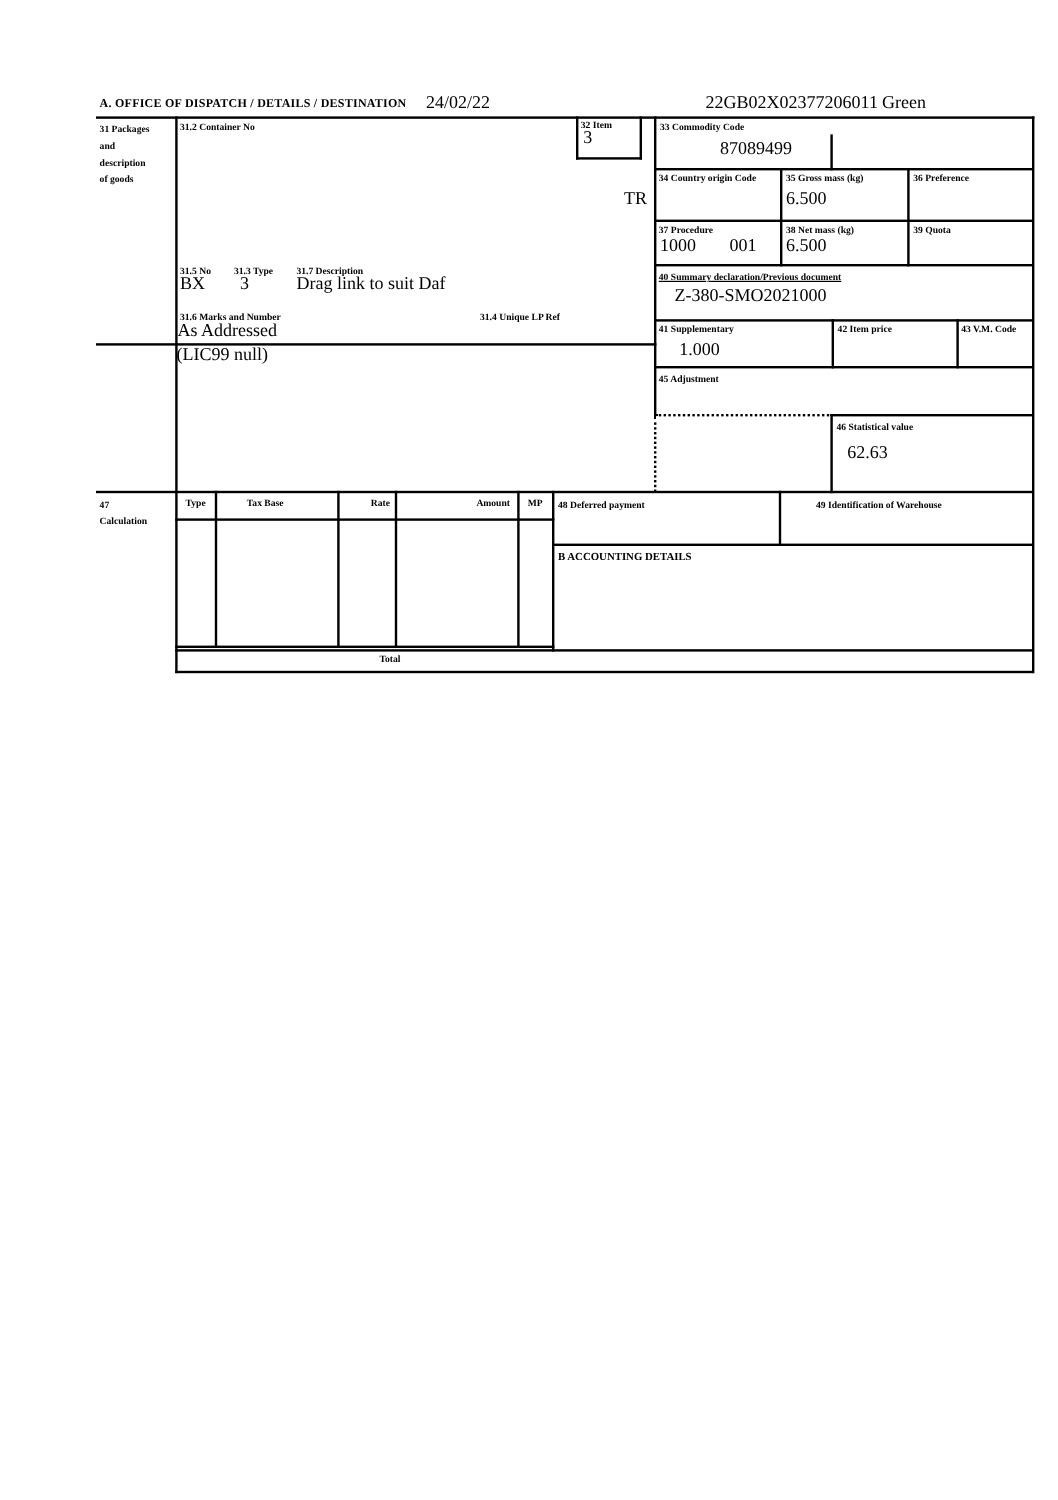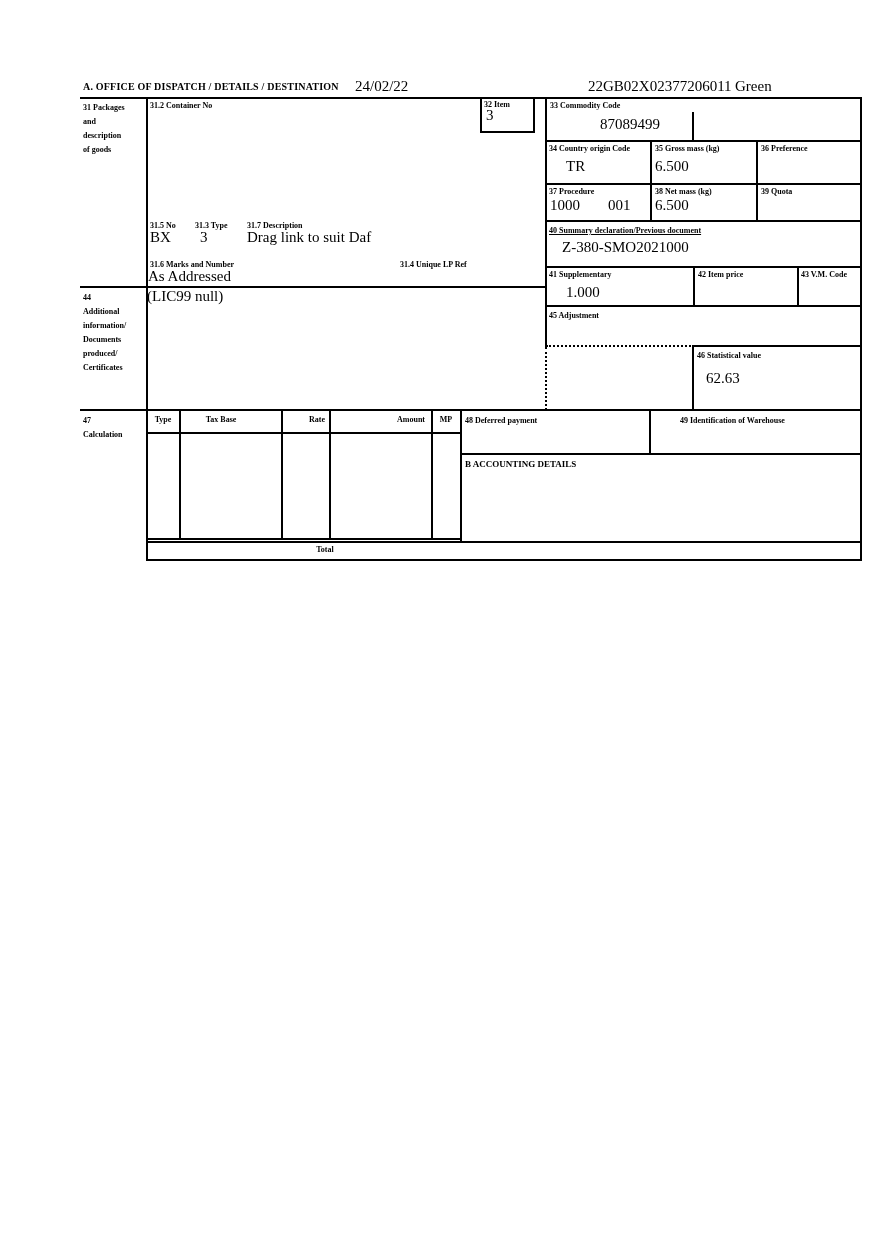--- a/index.html
+++ b/index.html
@@ -63,28 +63,20 @@
   <div class="vl" style="left:281px;top:409px;height:131px;"></div>
   <div class="vl" style="left:329px;top:409px;height:131px;"></div>
   <div class="vl" style="left:431px;top:409px;height:131px;"></div>
 
   <div class="llines" style="left:83px;top:101px;width:60px;">
     <div>31 Packages</div>
     <div>and</div>
     <div>description</div>
     <div>of goods</div>
   </div>
-  <div class="llines" style="left:83px;top:291px;width:62px;">
-    <div>44</div>
-    <div>Additional</div>
-    <div>information/</div>
-    <div>Documents</div>
-    <div>produced/</div>
-    <div>Certificates</div>
-  </div>
   <div class="llines" style="left:83px;top:414px;width:62px;">
     <div>47</div>
     <div>Calculation</div>
   </div>
 
   <div class="lbl" style="left:150px;top:101px;">31.2 Container No</div>
   <div class="lbl" style="left:150px;top:221px;">31.5 No</div>
   <div class="lbl" style="left:195px;top:221px;">31.3 Type</div>
   <div class="lbl" style="left:247px;top:221px;">31.7 Description</div>
   <div class="val" style="left:150px;top:229px;">BX</div>
@@ -94,21 +86,21 @@
   <div class="lbl" style="left:400px;top:260px;">31.4 Unique LP Ref</div>
   <div class="val" style="left:148px;top:268px;">As Addressed</div>
 
   <div class="lbl" style="left:484px;top:100px;">32 Item</div>
   <div class="val" style="left:486px;top:107px;">3</div>
 
   <div class="lbl" style="left:550px;top:101px;">33 Commodity Code</div>
   <div class="val" style="left:564px;top:116px;margin-left:36px;">87089499</div>
 
   <div class="lbl" style="left:549px;top:144px;">34 Country origin Code</div>
-  <div class="val" style="left:566px;top:158px;font-family:Liberation Serif, serif;">TR</div>
+  <div class="val" style="left:520px;top:158px;font-family:Liberation Serif, serif;">TR</div>
   <div class="lbl" style="left:655px;top:144px;">35 Gross mass (kg)</div>
   <div class="val" style="left:655px;top:158px;">6.500</div>
   <div class="lbl" style="left:761px;top:144px;">36 Preference</div>
 
   <div class="lbl" style="left:549px;top:187px;">37 Procedure</div>
   <div class="val" style="left:550px;top:197px;">1000</div>
   <div class="val" style="left:608px;top:197px;">001</div>
   <div class="lbl" style="left:655px;top:187px;">38 Net mass (kg)</div>
   <div class="val" style="left:655px;top:197px;">6.500</div>
   <div class="lbl" style="left:761px;top:187px;">39 Quota</div>

